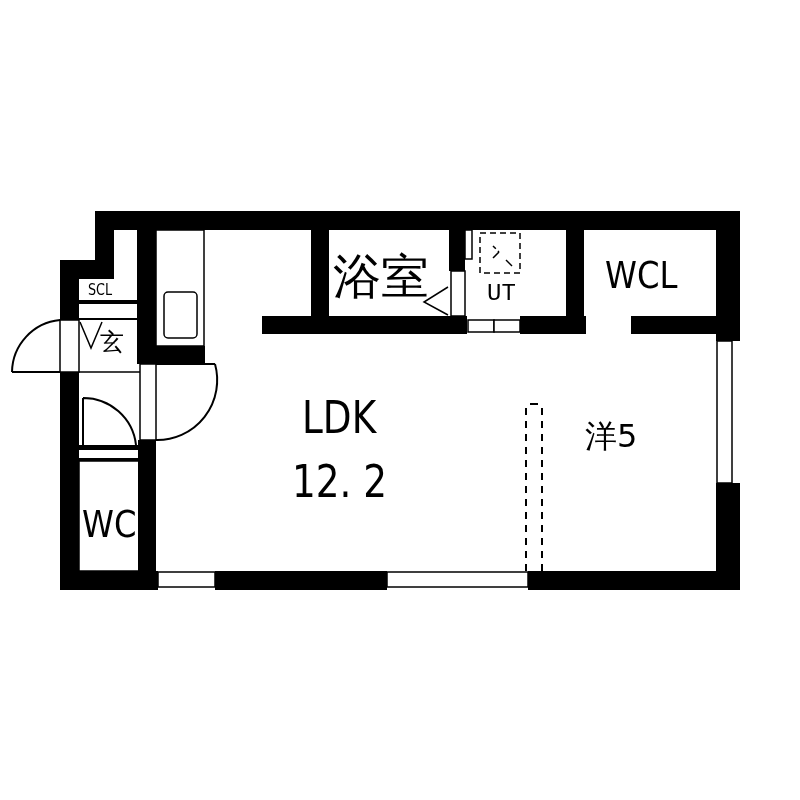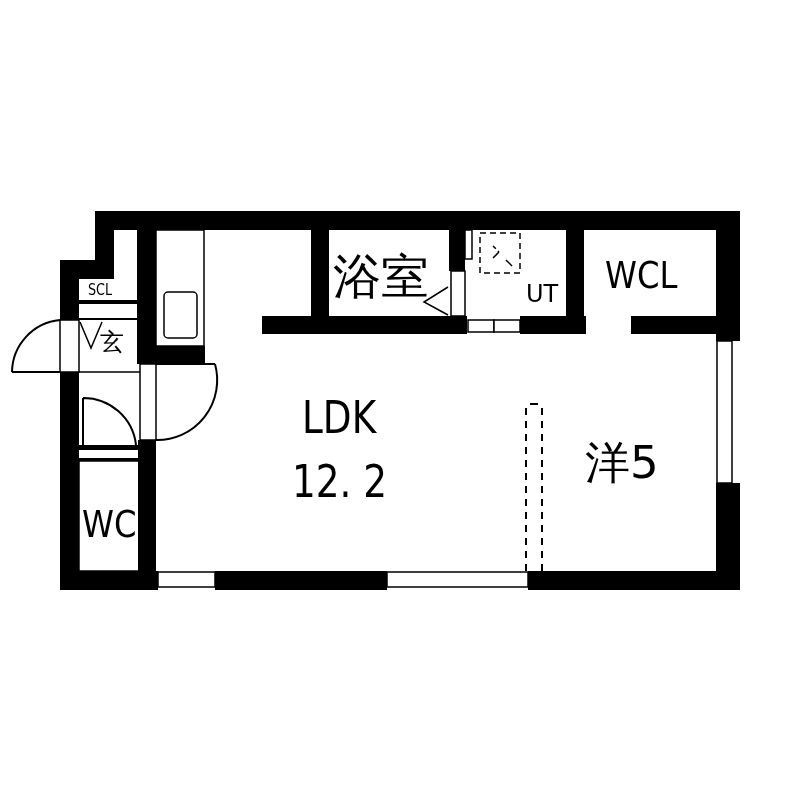--- a/index.html
+++ b/index.html
@@ -1,26 +1,26 @@
 <!DOCTYPE html>
 <html><head>
   <meta charset="utf-8">
   <style>
     html, body { margin: 0; padding: 0; background: #ffffff; }
     body { width: 800px; height: 800px; position: relative; overflow: hidden; font-family: "DejaVu Sans", sans-serif; }
     #plan { position: absolute; left: 0; top: 0; width: 800px; height: 800px; }
     .label { position: absolute; color: #000; white-space: nowrap; line-height: 1; font-family: "DejaVu Sans", sans-serif; }
     .lbl-bath { left: 333px; top: 252px; font-size: 48px; }
-    .lbl-ut { left: 526px; top: 282px; font-size: 24px; }
+    .lbl-ut { left: 487px; top: 282px; font-size: 24px; font-family: Liberation Mono, monospace; }
     .lbl-wcl { left: 605px; top: 256px; font-size: 38px; transform: scaleX(0.85); transform-origin: left top; }
     .lbl-scl { left: 88px; top: 283px; font-size: 15px; transform: scaleX(0.85); transform-origin: left top; }
     .lbl-genkan { left: 100px; top: 330px; font-size: 24px; }
     .lbl-ldk { left: 302px; top: 396px; font-size: 44px; transform: scaleX(0.85); transform-origin: left top; }
     .lbl-ldk-area { left: 292px; top: 460px; font-size: 44px; transform: scaleX(0.85); transform-origin: left top; }
-    .lbl-western { left: 585px; top: 440px; font-size: 45px; }
+    .lbl-western { left: 585px; top: 420px; font-size: 32px; }
     .lbl-wc { left: 82px; top: 505px; font-size: 38px; transform: scaleX(0.85); transform-origin: left top; }
   </style>
 </head>
 <body>
 
 <svg id="plan" viewBox="0 0 800 800" xmlns="http://www.w3.org/2000/svg">
 
   <g fill="#000">
 
     <rect x="95" y="211" width="645" height="19"></rect>

